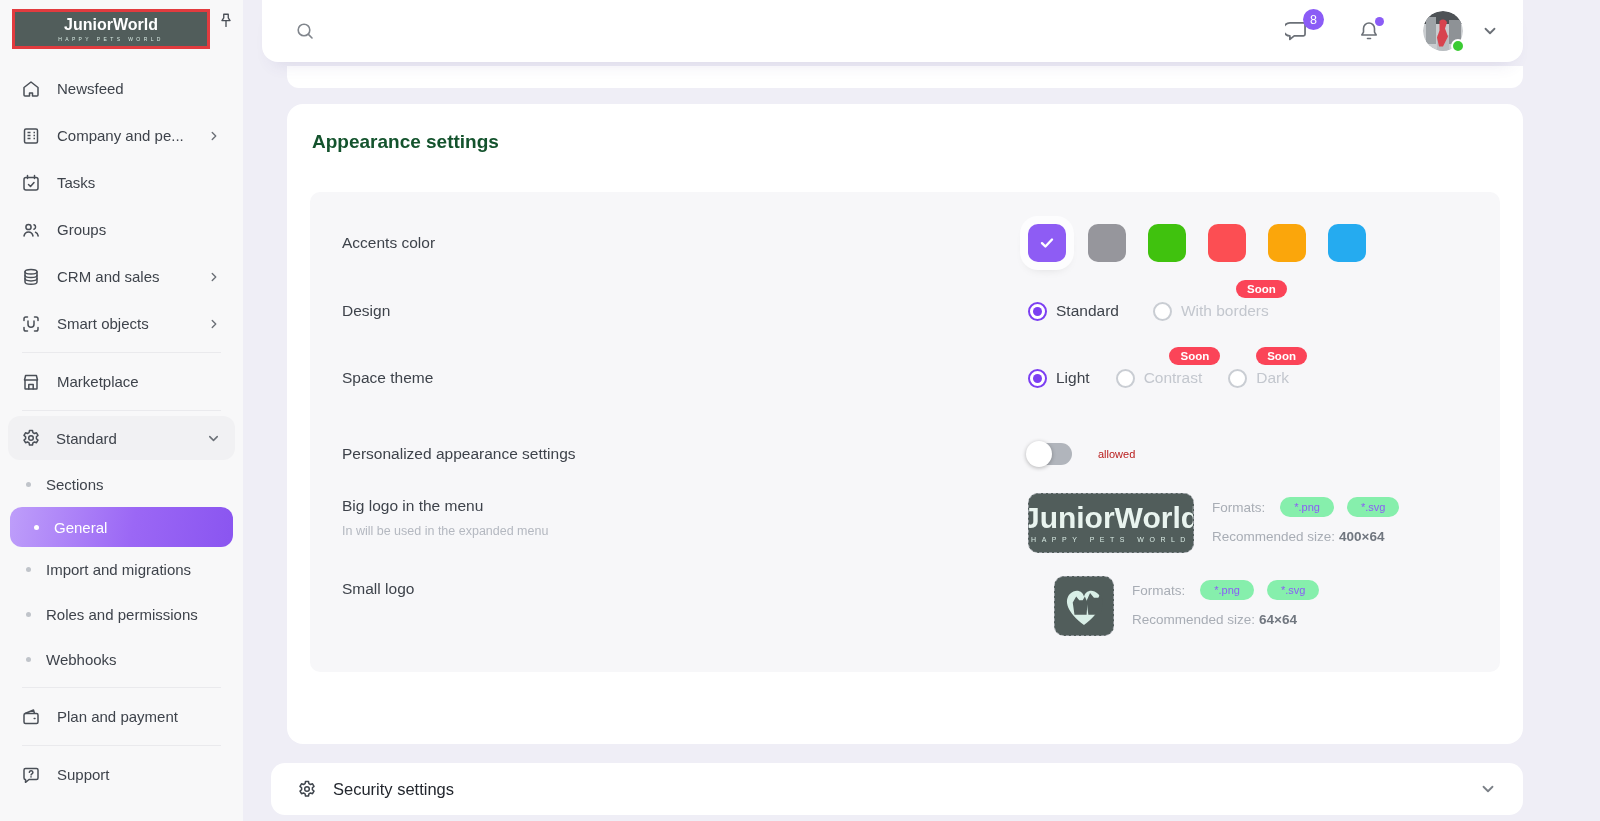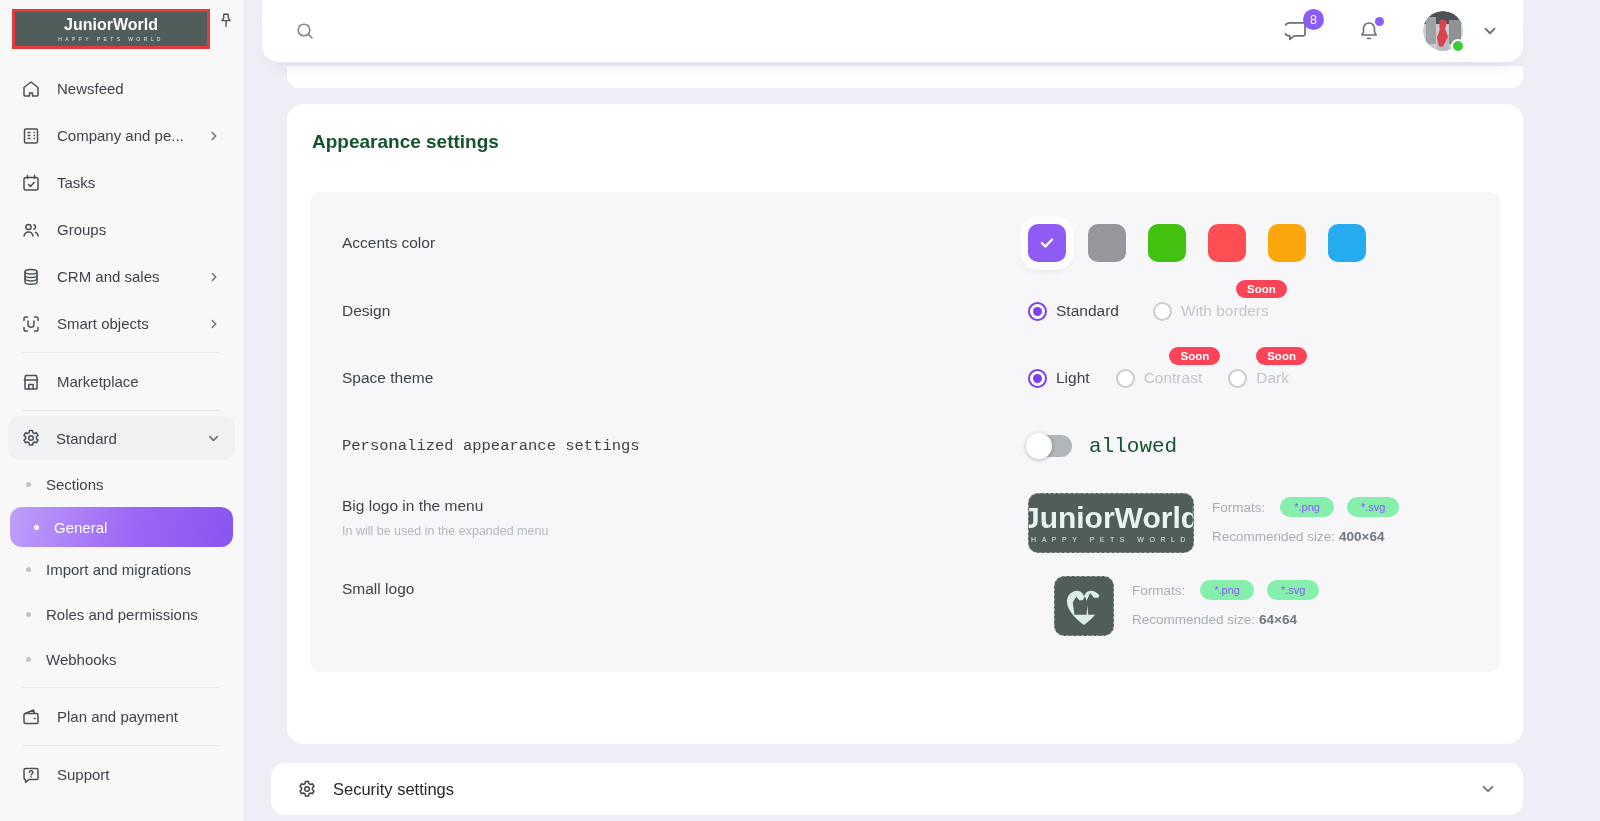--- a/index.html
+++ b/index.html
@@ -55,21 +55,21 @@
   .panel { position:absolute; left:23px; top:88px; width:1190px; height:480px; background:#F7F7F9; border-radius:10px; }
 
   .row { position:absolute; left:32px; right:28px; display:flex; align-items:center; }
   .rlabel { width:686px; font-size:15.5px; color:#3E434B; flex:none; }
   .rlabel .cap { font-size:12.5px; color:#B4B8C0; margin-top:9px; font-weight:normal; }
   .rvalue { flex:1; display:flex; align-items:center; }
 
   #row-accents { top:28px;  height:46px; }
   #row-design  { top:97px;  height:44px; }
   #row-theme   { top:164px; height:44px; }
-  #row-personal{ top:232px; height:44px;font-family:Liberation Mono, monospace; }
+  #row-personal{ top:240px; height:44px; }
   #row-biglogo { top:298px; height:68px; align-items:flex-start; }
   #row-smalllogo{ top:381px; height:68px; align-items:flex-start;gap:26px; }
   #row-biglogo .rlabel, #row-smalllogo .rlabel { padding-top:7px; }
   #row-biglogo .rvalue, #row-smalllogo .rvalue { align-items:flex-start; }
 
   .sw { width:38px; height:38px; border-radius:10px; margin-right:22px; cursor:pointer; position:relative; }
   .sw.selected { box-shadow:0 0 0 8px #FDFDFE, 0 5px 12px rgba(0,0,0,.18); }
   .sw.selected svg { position:absolute; left:50%; top:50%; transform:translate(-50%,-50%); }
 
   .opt { display:flex; align-items:center; margin-right:34px; position:relative; cursor:pointer; }
@@ -77,21 +77,21 @@
   .radio.on { border-color:#7C3FF2; }
   .radio.on::after { content:""; position:absolute; inset:3px; border-radius:50%; background:#7C3FF2; }
   .opt-label { font-size:15.5px; color:#3E434B; white-space:nowrap; }
   .opt.disabled .opt-label { color:#C3C7CE; }
   .soon { position:absolute; top:-22px; right:-18px; background:#FB4458; color:#FFFFFF; font-size:11.5px;
           font-weight:bold; padding:3px 11px; border-radius:12px; white-space:nowrap; }
 
   .toggle { position:relative; width:44px; height:22px; border-radius:11px; background:#B1B5BC; cursor:pointer; flex:none; }
   .knob { position:absolute; left:-2px; top:-2px; width:26px; height:26px; border-radius:50%; background:#FFFFFF;
           box-shadow:0 1px 4px rgba(0,0,0,.28); }
-  .allowed { margin-left:17px; font-size:21px; color:#14532d; }
+  .allowed { margin-left:26px; font-size:11px; color:#b91c1c; }
 
   .upload { background:#515D5B; border:1px dashed #979CA2; border-radius:10px; display:flex; flex-direction:column;
             align-items:center; justify-content:center; overflow:hidden; cursor:pointer; flex:none; }
   .upload-big { width:166px; height:60px; margin-top:3px; }
   .upload-small { width:60px; height:60px; margin-top:3px; }
   .big-title { color:#E9F4EF; font-weight:bold; font-size:30px; line-height:1; white-space:nowrap; }
   .big-sub { color:#D7E9E2; font-size:7px; letter-spacing:5.5px; margin-top:3px; white-space:nowrap; }
   .upload-info { margin-left:18px; padding-top:7px; }
   .fmt-row { display:flex; align-items:center; margin-bottom:12px; }
   .fmt-label { font-size:13.5px; color:#A8ADB5; margin-right:15px; }

